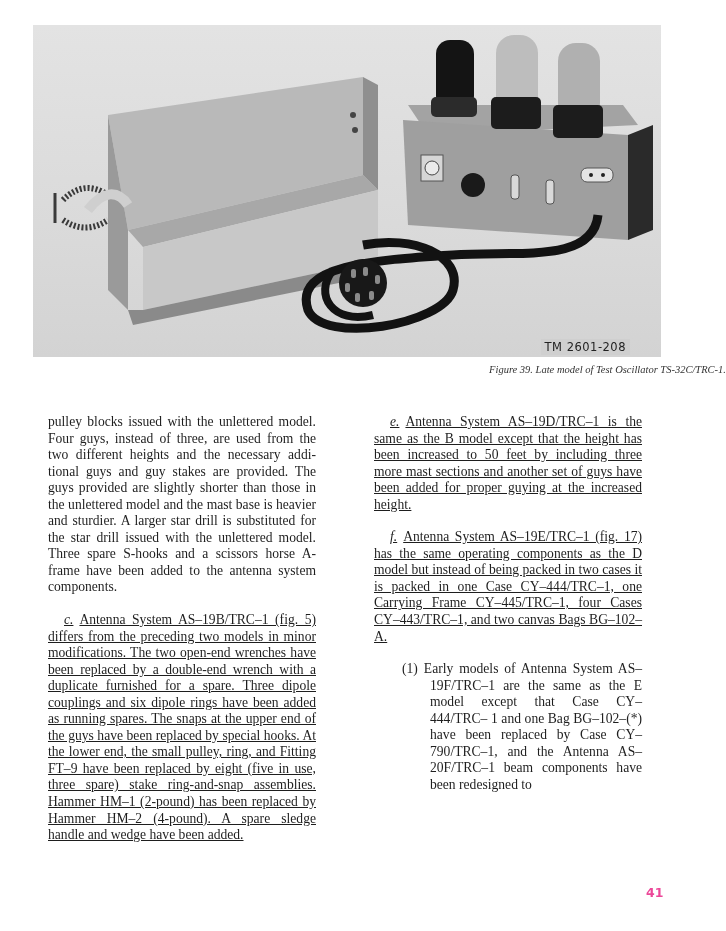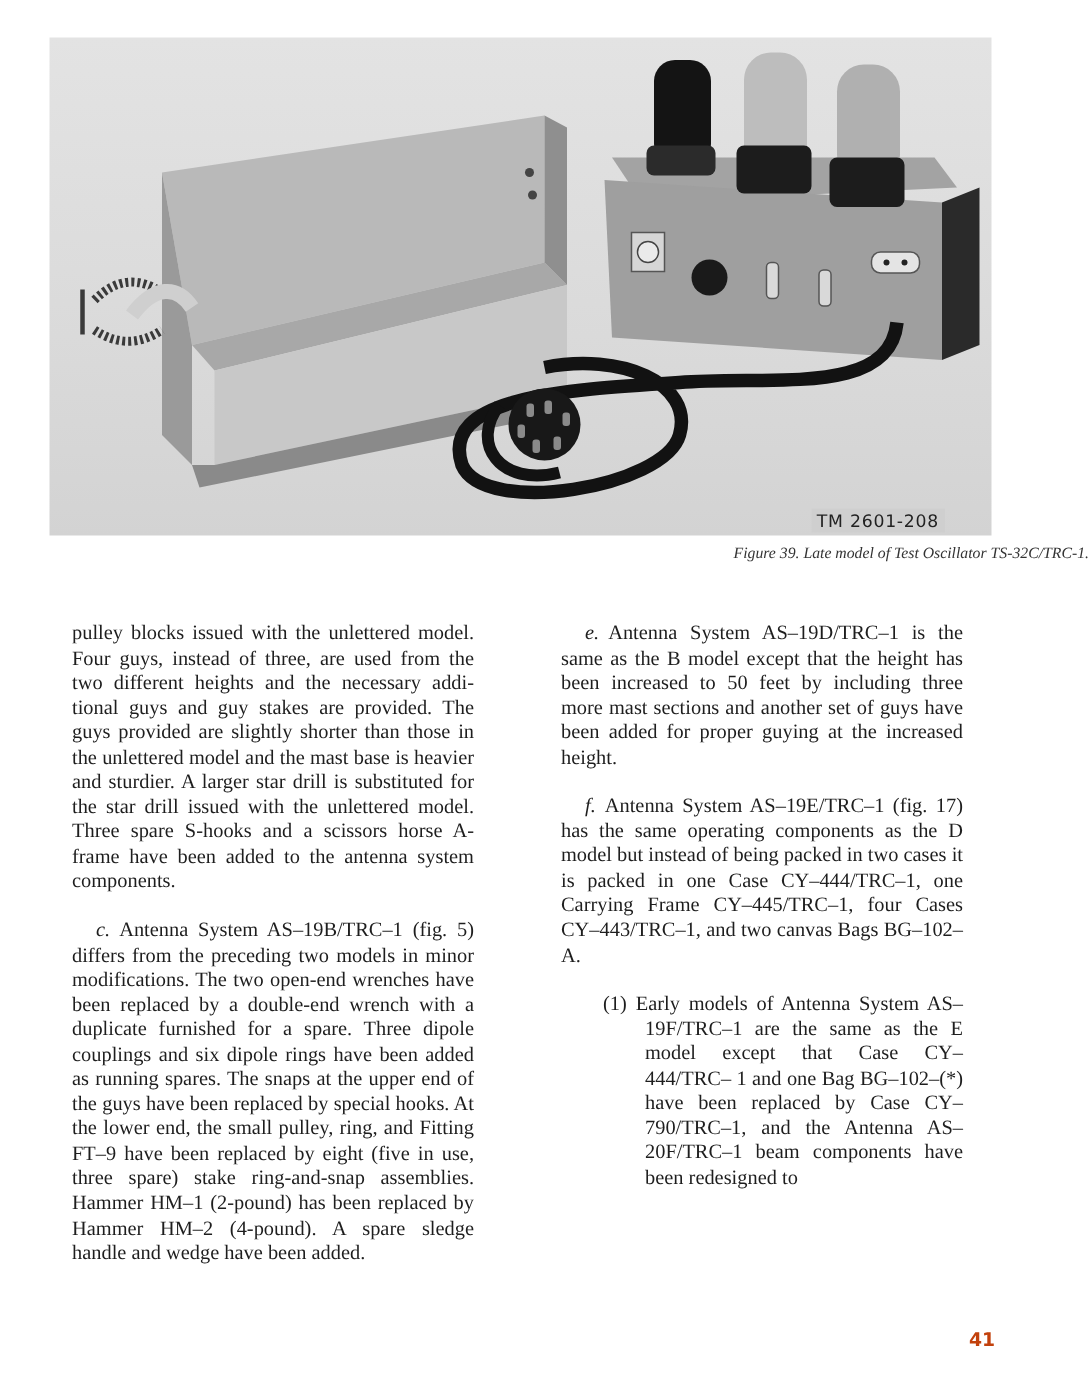--- a/index.html
+++ b/index.html
@@ -29,28 +29,28 @@
   }
   .col {
     position: absolute; top: 398px; width: 300px;
     font-family: "Liberation Serif", "DejaVu Serif", serif;
     font-size: 13.6px; line-height: 16.55px; text-align: justify;
     hyphens: manual;
   }
   .col.left { left: 32px; }
   .col.right { left: 358px; width: 300px; }
   .col p { margin: 16px; }
-  .col p.ind { text-indent: 16px; }
+  .col p.ind { text-indent: 16px; text-decoration: underline; }
   .col p.gap { margin-top: 4px; }
   .letter { font-style: italic; margin-right: 6px; }
   .sub { padding-left: 56px; text-indent: -28px; }
   .pagenum {
     position: absolute; left: 646px; top: 885px;
     font-family: "DejaVu Sans", "Liberation Sans", sans-serif;
-    font-weight: bold; font-size: 12.5px; color: #c2410c;
+    font-weight: bold; font-size: 12.5px; color: #ec4899;
   }
 </style>
 </head>
 <body>
 
 <div class="figure">
   <svg width="628" height="332" viewBox="0 0 628 332">
 
     <g>
       <polygon points="75,90 330,52 330,150 95,205" fill="#b9b9b9"></polygon>

